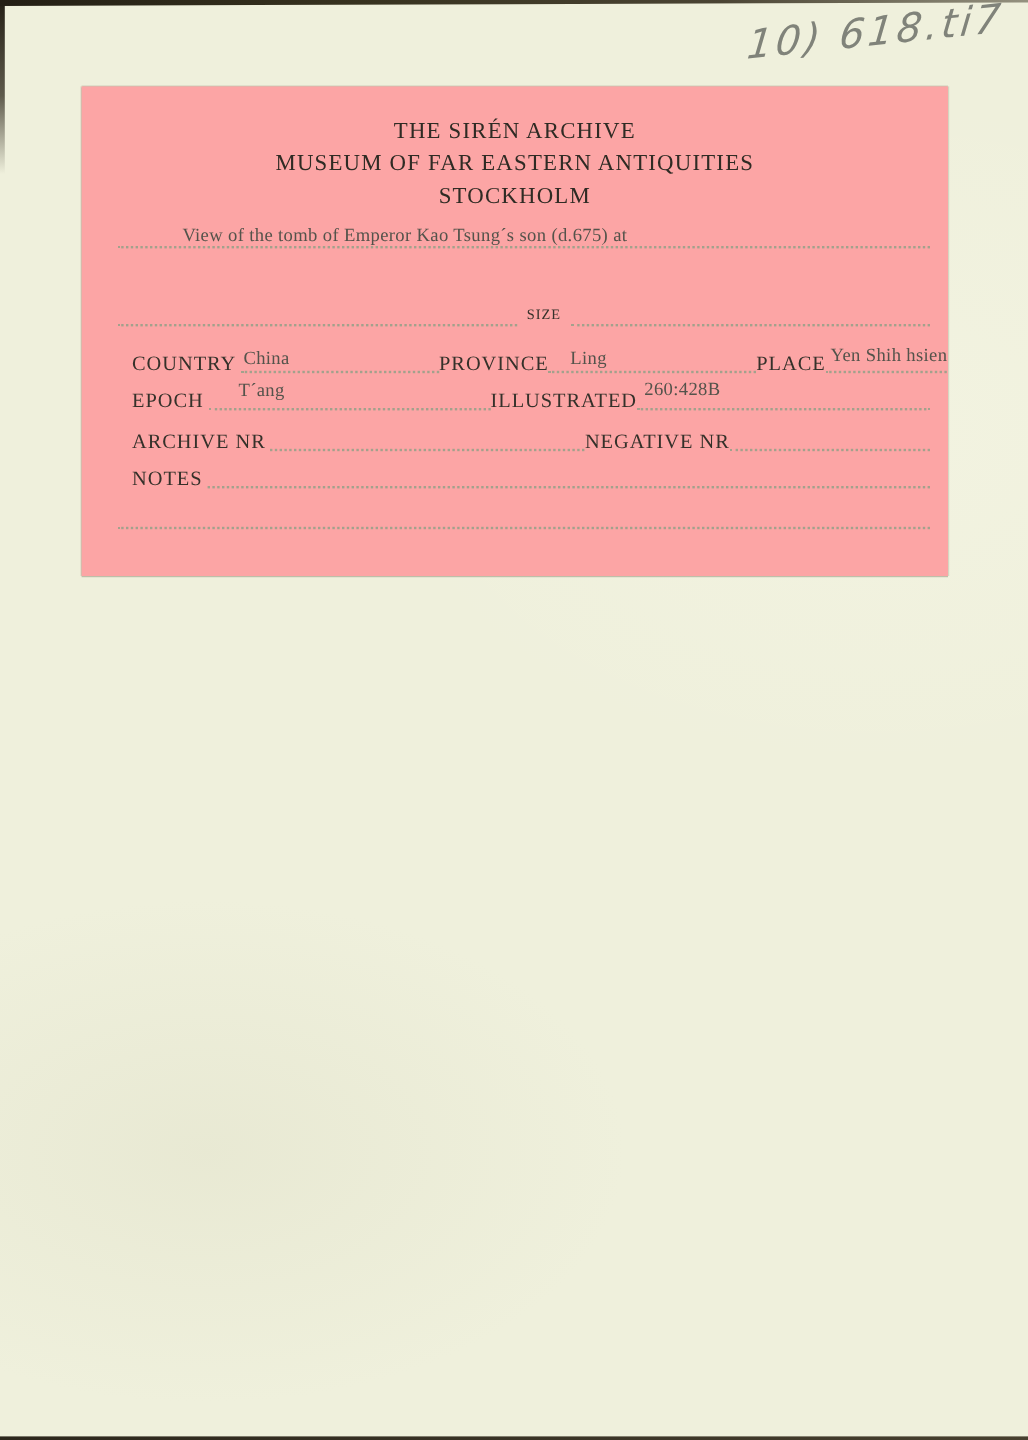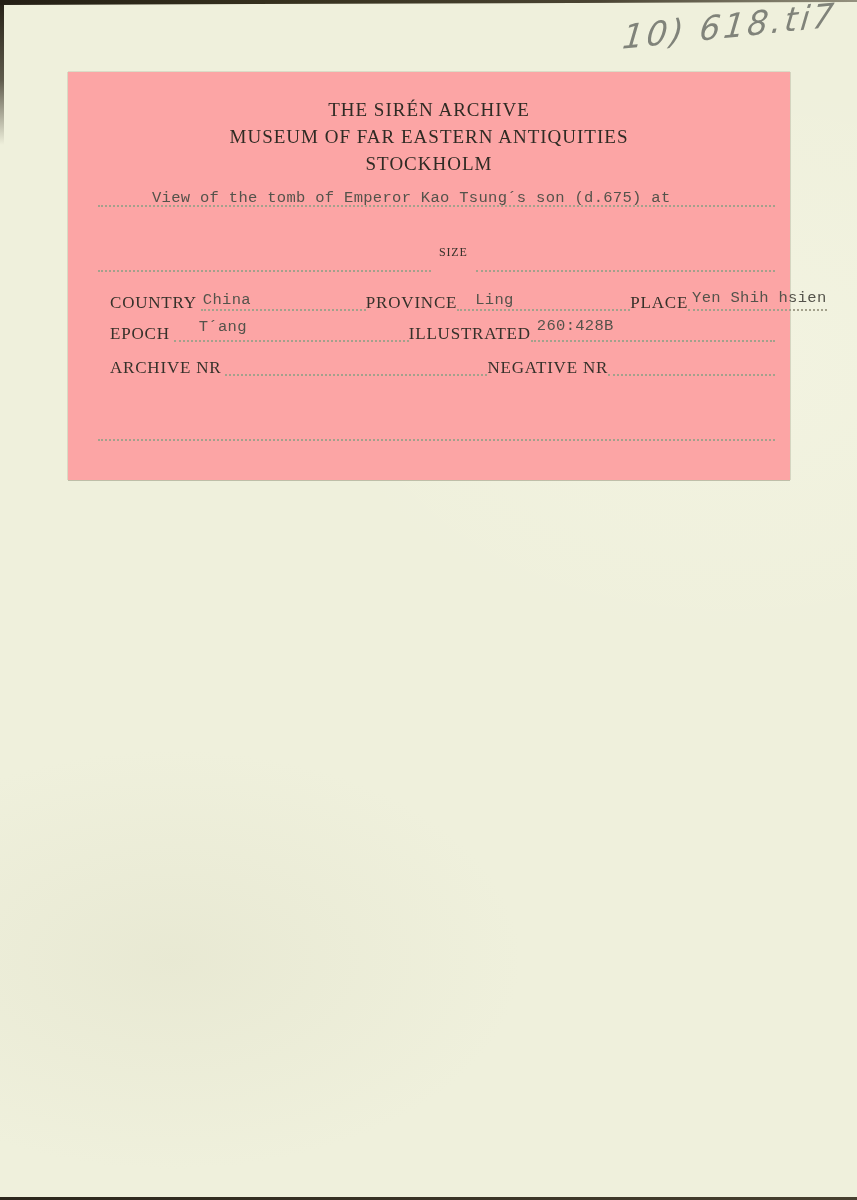--- a/index.html
+++ b/index.html
@@ -58,21 +58,21 @@
 
   .row { position: absolute; left: 0; width: 100%; display: flex; align-items: flex-end; }
   .dots {
     border-bottom: 2px dotted #a3a18c;
     height: 100%;
     position: relative;
   }
   .grow { flex: 1 1 auto; }
 
   .typed {
-    font-family: Liberation Mono, monospace;
+    font-family: Liberation Serif, serif;
     font-size: 15.5px;
     letter-spacing: 0.3px;
     color: #54534b;
     white-space: nowrap;
     position: relative;
     top: 3px;
   }
   .field-label {
     font-family: "Liberation Serif", serif;
     font-size: 17px;
@@ -85,21 +85,21 @@
   }
 
   
   .row-desc1 { top: 113px; height: 22px; padding: 0 15px 0 30px; }
   .row-desc2 { top: 147px; height: 22px; padding: 0 15px 0 30px; }
   .row-desc1 .typed { margin-left: 54px; }
   .row-desc2 .typed { margin-left: 50px; }
 
   
   .row-size  { top: 184px; height: 16px; padding: 0 15px 0 30px; }
-  .row-size .field-label { margin: 14px 8px; font-size: 12px; }
+  .row-size .field-label { margin: 4px 8px; font-size: 12px; }
   .f-size-left  { flex: 0 0 333px; }
 
   
   .row-country { top: 215px; height: 24px; padding: 0 15px 0 42px; }
   .f-china { flex: 0 0 165px; }
   .f-honan { flex: 0 0 173px; }
   .lbl-province { margin-right: 0; }
   .f-china .typed { padding-left: 2px; }
   .f-honan .typed { padding-left: 18px; }
   .f-place-val .typed { padding-left: 4px; top: 1px; }
@@ -185,18 +185,24 @@
     <span class="field-label label-gap-r">ARCHIVE NR</span>
     <div class="dots f-archive-gap">
       <span class="typed"></span>
     </div>
     <span class="field-label">NEGATIVE NR</span>
     <div class="dots grow">
       <span class="typed"></span>
     </div>
   </div>
 
+  <div class="row row-notes">
+    <span class="field-label label-gap-r">NOTES</span>
+    <div class="dots grow">
+      <span class="typed"></span>
+    </div>
+  </div>
 
   <div class="row row-blankline">
     <div class="dots grow"></div>
   </div>
 
 </div>
 
 </body></html>

